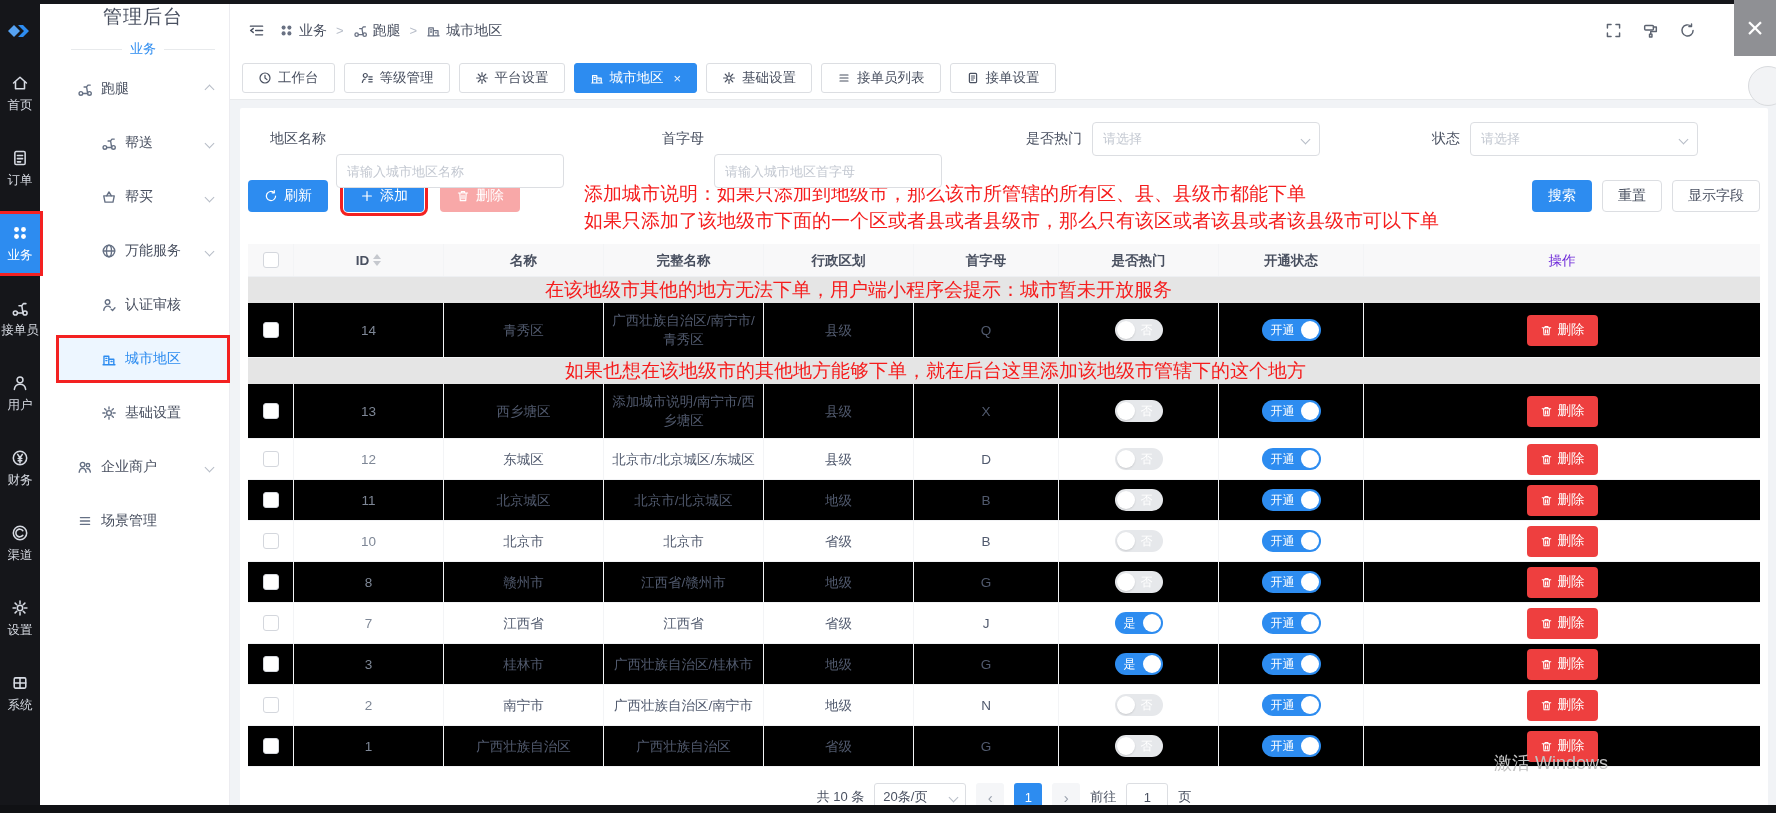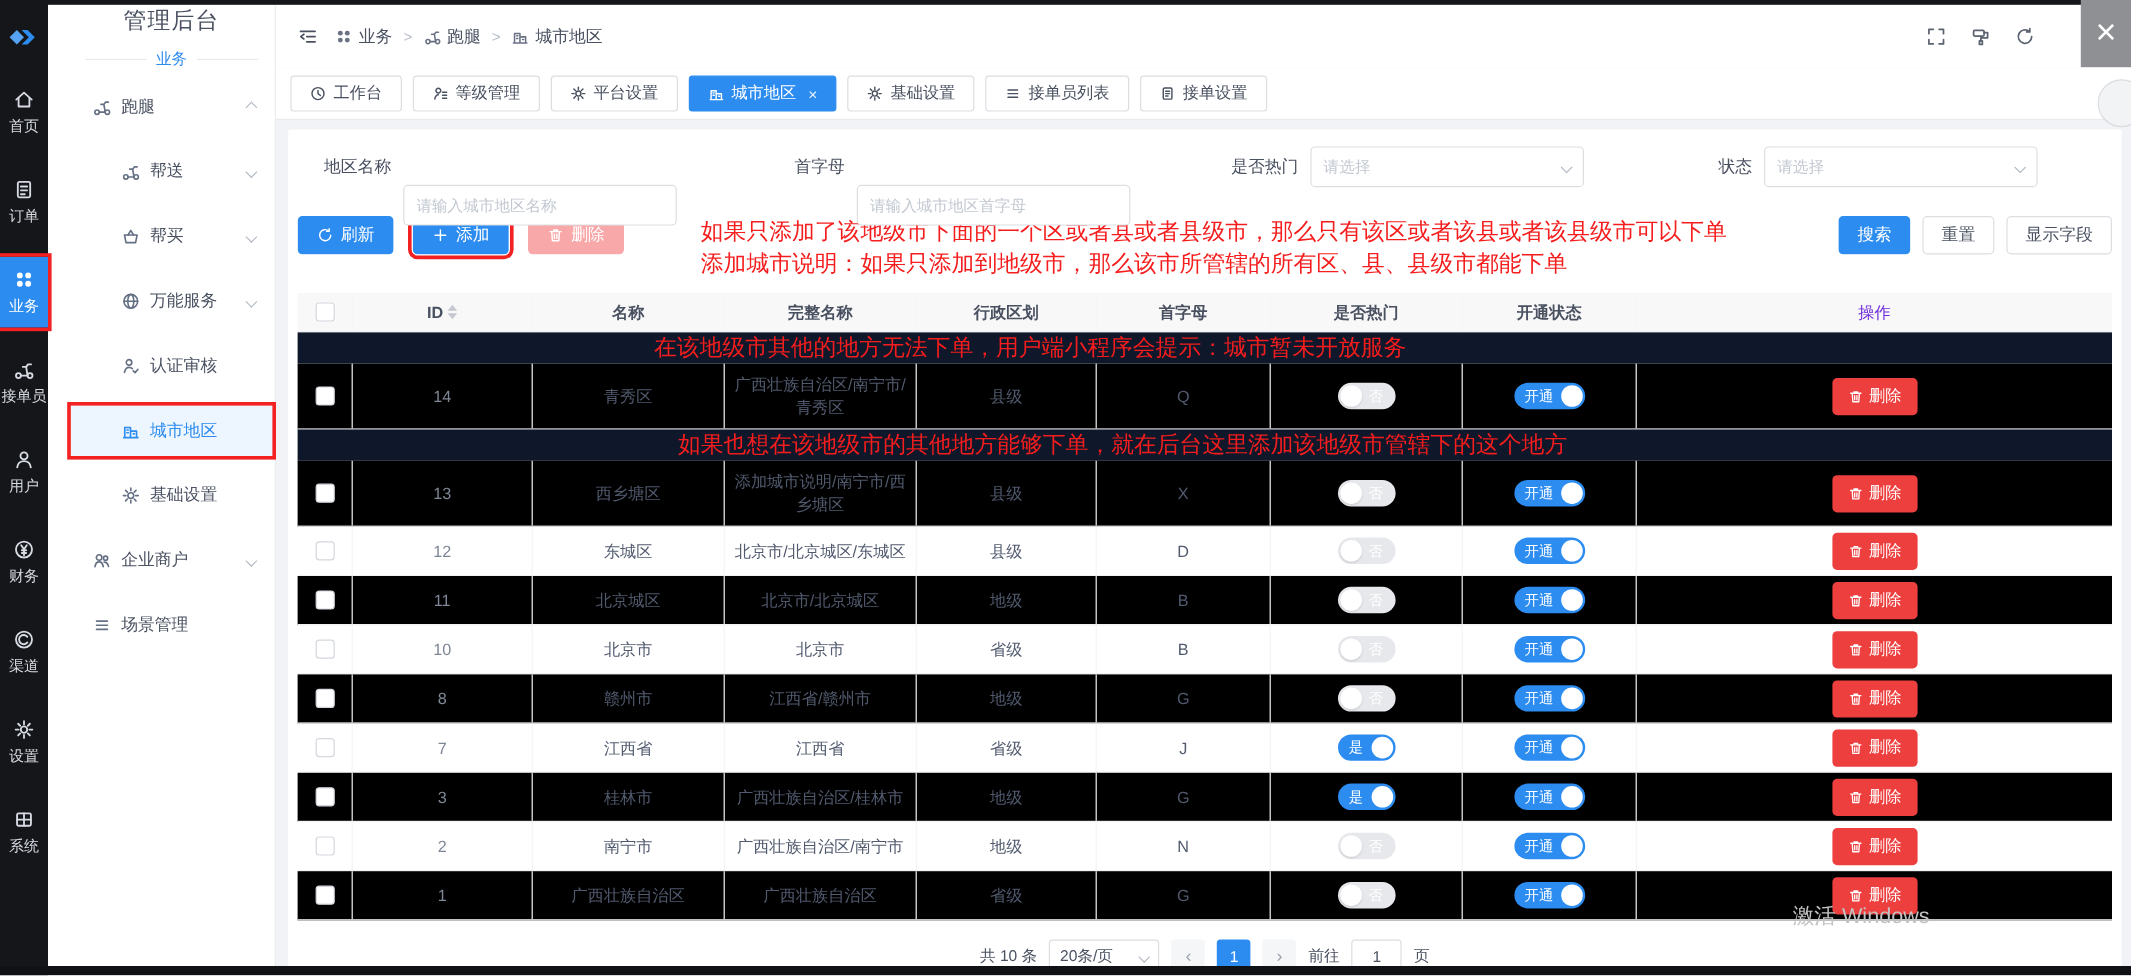--- a/index.html
+++ b/index.html
@@ -85,27 +85,27 @@
   .tcell:first-child { border-left:none; }
   .thead { background:#f8f8f9; font-weight:bold; color:#495060; min-height:33px; border-bottom:1px solid #eef0f3; }
   .thead .tcell { font-size:13.5px; }
   .thead .tcell.ops-h { color:#6d28d9; font-weight:normal; }
   .id-col { color:#7e8796; }
   .cb { width:16px; height:16px; border:1px solid #d4d7dd; border-radius:3px; background:#fff; display:inline-block; cursor:pointer; }
   .sorter { display:inline-flex; flex-direction:column; margin-left:4px; line-height:0; }
   .sorter i { width:0; height:0; border-left:4px solid transparent; border-right:4px solid transparent; display:block; }
   .sorter .su { border-bottom:5px solid #c5c8ce; margin-bottom:2px; }
   .sorter .sd { border-top:5px solid #c5c8ce; }
-  .note-row { min-height:25px; display:flex; align-items:center; color:#f51d1d; font-size:19px; background:#0f172a; white-space:nowrap; }
+  .note-row { min-height:25px; display:flex; align-items:center; color:#f51d1d; font-size:19px; background:#e5e5e5; white-space:nowrap; }
   .note-row.n3 { padding-left:297px; }
   .note-row.n4 { padding-left:317px; }
 
   
   .tg { position:relative; height:22px; border-radius:11px; display:inline-flex; align-items:center; font-size:12px; color:#fff; cursor:pointer; }
-  .tg.on { background:#2d8cf0; padding:0 26px 0 9px;justify-content:center; }
+  .tg.on { background:#2d8cf0; padding:0 26px 0 9px; }
   .tg.on:after { content:""; position:absolute; right:2px; top:2px; width:18px; height:18px; border-radius:50%; background:#fff; }
   .tg.off { background:#e6e8eb; padding:0 9px 0 26px; color:#fff; }
   .tg.off:after { content:""; position:absolute; left:2px; top:2px; width:18px; height:18px; border-radius:50%; background:#fff; box-shadow:0 1px 2px rgba(0,0,0,.12); }
   .tg.sm { min-width:48px; }
 
   .del-btn { background:#ee3f3f; color:#fff; border:none; border-radius:4px; height:31px; padding:0 13px; display:inline-flex; align-items:center; gap:5px; font-size:13.5px; cursor:pointer; font-family:inherit; }
   .del-btn .bic { width:13px; height:13px; }
 
   
   .pager { display:flex; align-items:center; justify-content:center; gap:10px; margin:16px 0 10px; font-size:13px; color:#495060; }
@@ -437,22 +437,22 @@
                 </svg></span>
             <span>添加</span>
           </button>
           <button class="btn danger-soft">
             <span class="bic" id="ic-trash-top"><svg width="100%" height="100%" viewBox="0 0 14 14" fill="none" stroke="currentColor" stroke-width="1.2" stroke-linecap="round" stroke-linejoin="round">
                   <path d="M2.4 4h9.2M5.4 4V2.7h3.2V4M3.8 4l.5 7.6h5.4L10.2 4M6 6.2v3.6M8 6.2v3.6"></path>
                 </svg></span>
             <span>删除</span>
           </button>
           <div class="note-block">
+            <div>添加城市说明：如果只添加到地级市，那么该市所管辖的所有区、县、县级市都能下单</div>
             <div>如果只添加了该地级市下面的一个区或者县或者县级市，那么只有该区或者该县或者该县级市可以下单</div>
-            <div>添加城市说明：如果只添加到地级市，那么该市所管辖的所有区、县、县级市都能下单</div>
           </div>
           <div class="right-actions">
             <button class="btn primary">搜索</button>
             <button class="btn plain">重置</button>
             <button class="btn plain">显示字段</button>
           </div>
         </div>
 
         <div class="tbl" id="table">
             <div class="trow thead">

